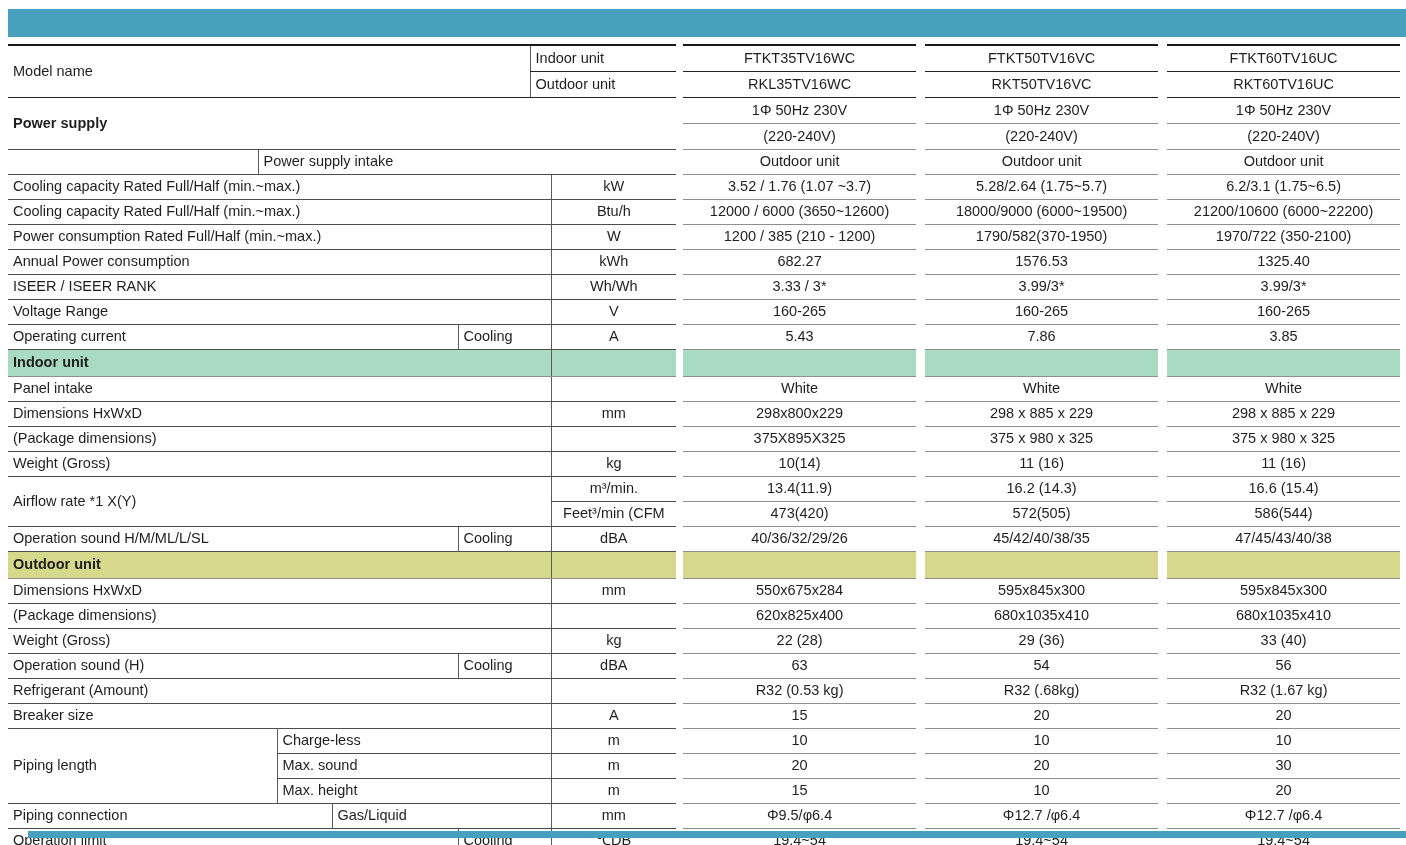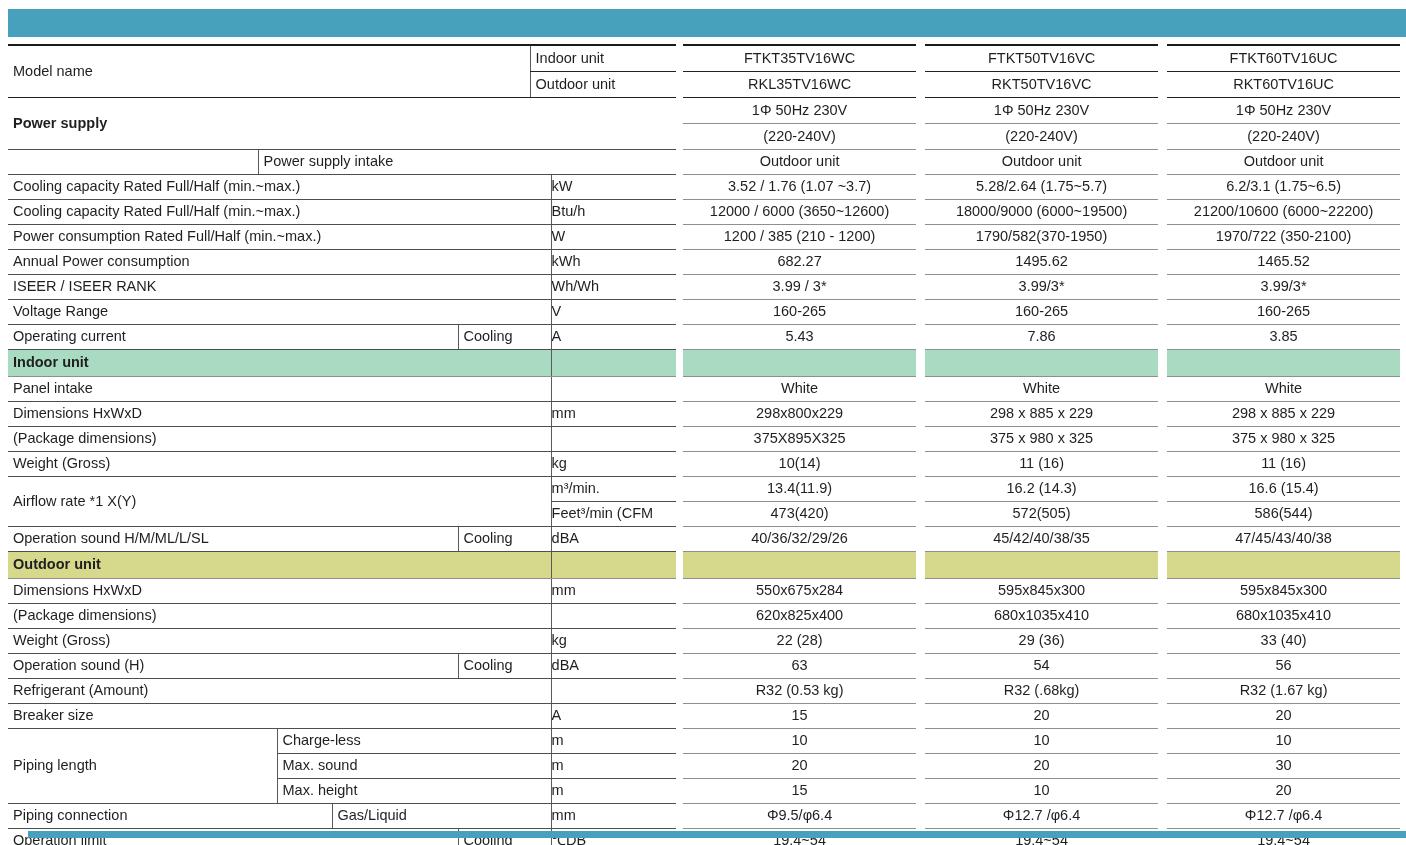--- a/index.html
+++ b/index.html
@@ -4,21 +4,21 @@
 <style>
   html,body{margin:0;padding:0;background:#ffffff;}
   #page{position:relative;width:1406px;height:845px;background:#fff;overflow:hidden;
         font-family:"Liberation Sans", sans-serif;color:#1f1f1f;}
   #topbar{position:absolute;left:8px;top:9px;right:0;height:28px;}
   #bottombar{position:absolute;left:28px;top:831px;right:0;height:7px;}
   table.spec{position:absolute;left:8px;top:44px;width:1392px;border-collapse:collapse;
              table-layout:fixed;font-size:14.5px;line-height:1.05;}
   td{padding:0;height:24px;vertical-align:middle;overflow:hidden;white-space:nowrap;}
   td.lbl{border-bottom:1px solid #4d4d4d;text-align:left;padding-left:5px;}
-  td.unit{border-bottom:1px solid #4d4d4d;}
+  td.unit{border-bottom:1px solid #4d4d4d;text-align:center;}
   td.val{border-bottom:1px solid #8f8f8f;text-align:center;}
   td.vline{border-left:1px solid #5a5a5a;}
   td.gap{border:none;}
   tr.first td:not(.gap){border-top:2.5px solid #1a1a1a;}
   tr.dark td:not(.gap){border-bottom-color:#222222;border-bottom-width:1.5px;}
   tr.section td{height:26px;font-weight:bold;}
   tr.section td:not(.gap){border-bottom:1px solid #8f8f8f;}
   td.bold{font-weight:bold;margin-left:36px;}
   tr.tall td{height:25px;}
 </style>
@@ -119,29 +119,29 @@
           <td class="val">1790/582(370-1950)</td>
           <td class="gap"></td>
           <td class="val">1970/722 (350-2100)</td>
         </tr>
         <tr class="">
           <td colspan="6" class="lbl">Annual Power consumption</td>
           <td colspan="1" class="unit vline">kWh</td>
           <td class="gap"></td>
           <td class="val">682.27</td>
           <td class="gap"></td>
-          <td class="val">1495.62</td>
-          <td class="gap"></td>
-          <td class="val">1465.52</td>
+          <td class="val">1576.53</td>
+          <td class="gap"></td>
+          <td class="val">1325.40</td>
         </tr>
         <tr class="">
           <td colspan="6" class="lbl">ISEER / ISEER RANK</td>
           <td colspan="1" class="unit vline">Wh/Wh</td>
           <td class="gap"></td>
-          <td class="val">3.99 / 3*</td>
+          <td class="val">3.33 / 3*</td>
           <td class="gap"></td>
           <td class="val">3.99/3*</td>
           <td class="gap"></td>
           <td class="val">3.99/3*</td>
         </tr>
         <tr class="">
           <td colspan="6" class="lbl">Voltage Range</td>
           <td colspan="1" class="unit vline">V</td>
           <td class="gap"></td>
           <td class="val">160-265</td>

